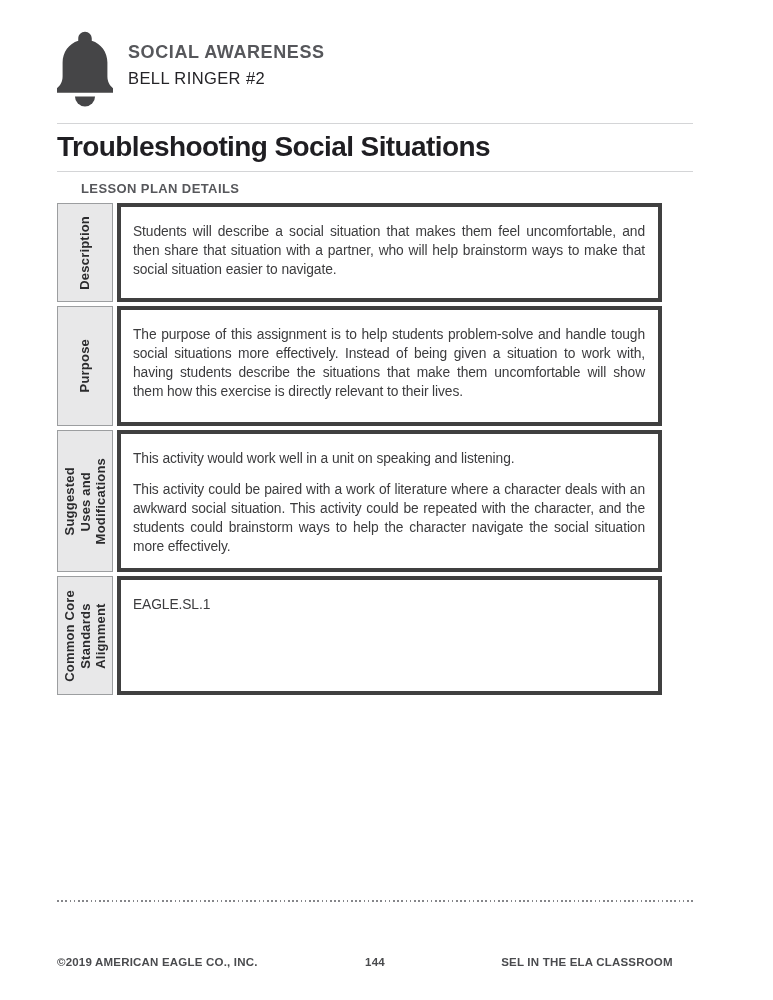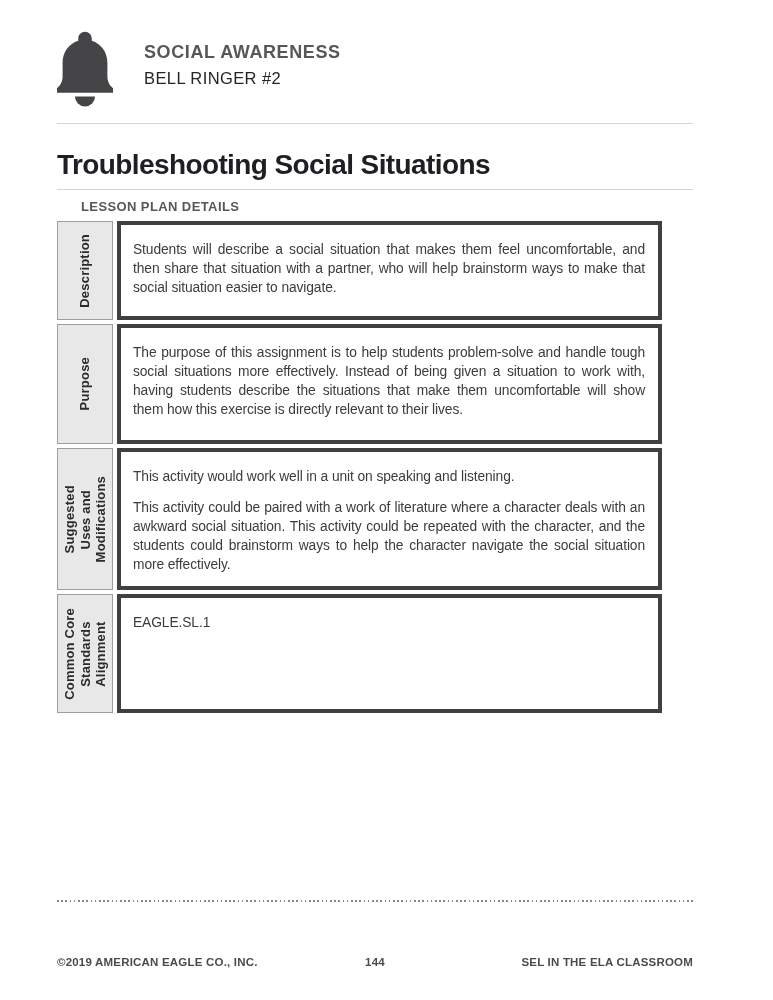--- a/index.html
+++ b/index.html
@@ -11,39 +11,39 @@
     position: relative;
     overflow: hidden;
   }
   .page {
     position: relative;
     width: 773px; height: 1000px;
     padding: 30px 80px 0 57px;
   }
 
   
-  .header { display: flex; align-items: flex-start; gap: 31px; height: 80px; }
+  .header { display: flex; align-items: flex-start; gap: 15px; height: 80px; }
   .bell-wrap { width: 56px; height: 78px; flex: 0 0 auto; }
   .bell-wrap svg { display: block; width: 56px; height: 78px; }
   .header-text { padding-top: 12px; }
   .category {
     font-size: 18px; font-weight: 700; letter-spacing: 0.6px;
     color: #56575b;
   }
   .subtitle {
     font-size: 16.5px; font-weight: 400; letter-spacing: 0.4px;
     color: #242327; margin-top: 6px;
   }
 
   
   .rule { border: 0; border-top: 1px solid #d4d5d7; height: 0; }
   .rule-top { margin-top: 13px; }
   .page-title {
     font-size: 28px; font-weight: 700; letter-spacing: -0.6px;
-    color: #1f1e22; margin: 25px 0 8px 0; line-height: 32px;
+    color: #1f1e22; margin: 7px 0 8px 0; line-height: 32px;
   }
   .section-label {
     margin-top: 9px;
     font-size: 13px; font-weight: 700; letter-spacing: 0.4px;
     color: #56575b;
     padding-left: 24px;
   }
 
   
   .lesson-table { margin-top: 7px; width: 605px; }
@@ -85,21 +85,21 @@
   .footer { position: absolute; left: 57px; right: 80px; bottom: 32px; }
   .dotted-rule {
     height: 2px; margin-bottom: 9px;
     background-image: repeating-linear-gradient(to right,
       #85868a 0, #85868a 1.6px, transparent 1.6px, transparent 4.2px);
   }
   .footer-row { display: flex; align-items: baseline; }
   .footer-row > div { flex: 1 1 0; font-size: 11.5px; font-weight: 700; color: #4a4b4e; letter-spacing: 0.2px; }
   .footer-left  { text-align: left; }
   .footer-center{ text-align: center; margin-top: 45px; }
-  .footer-right { text-align: right; }
+  .footer-right { text-align: center; }
 </style>
 </head>
 <body>
 
 <div class="page">
 
   <div class="header">
     <div class="bell-wrap">
       <svg viewBox="0 0 58 80" xmlns="http://www.w3.org/2000/svg" aria-hidden="true">
         <path fill="#454547" d="M29 1.5c3.9 0 7 3.1 7 7v2.2c9.6 3 16.2 11.7 16.2 22.6v14.3c0 6 2.6 9.7 6.2 12.7v4.2H-0.4v-4.2c3.6-3 6.2-6.7 6.2-12.7V33.3c0-10.9 6.6-19.6 16.2-22.6V8.5c0-3.9 3.1-7 7-7z"></path>

